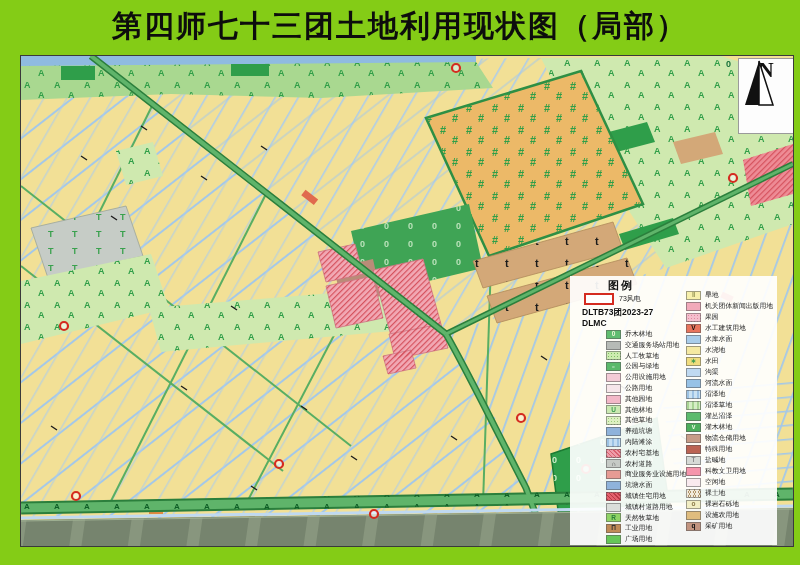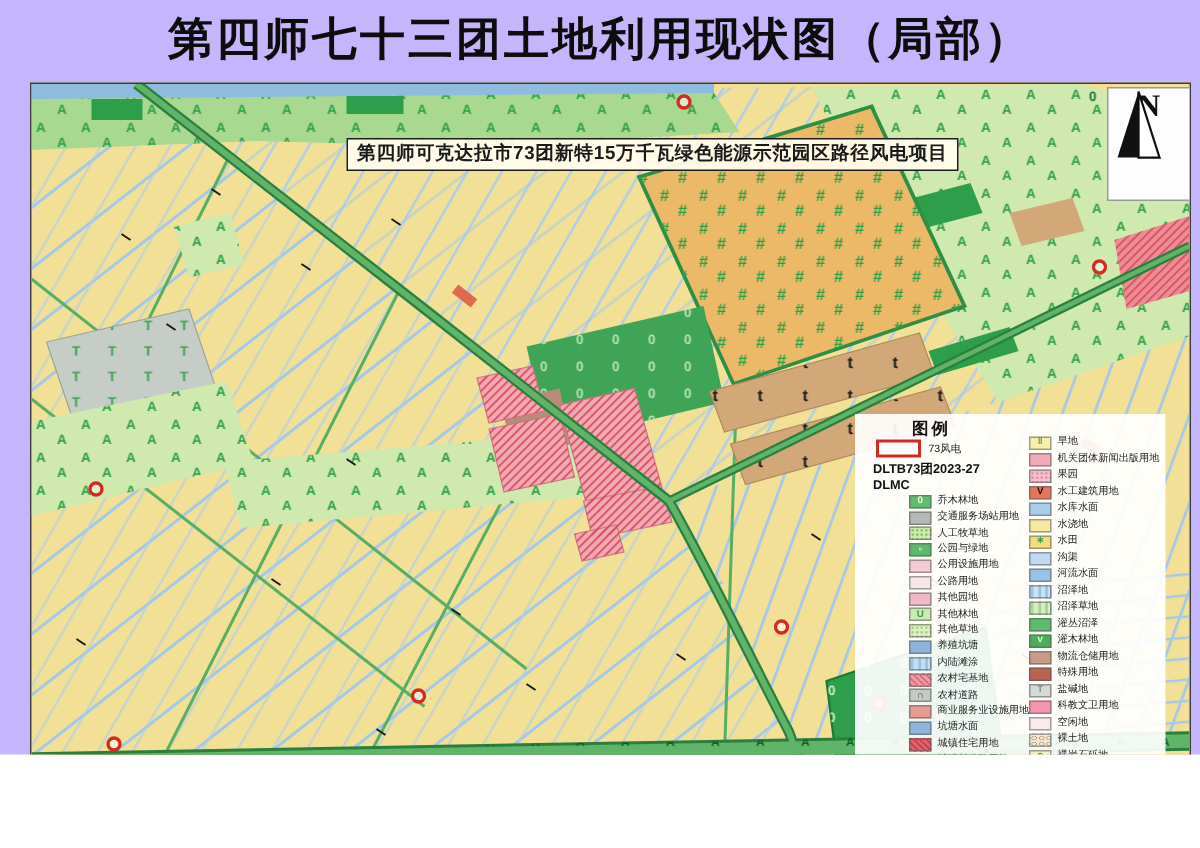--- a/index.html
+++ b/index.html
@@ -1,17 +1,17 @@
 <!DOCTYPE html>
 <html><head>
 <meta charset="utf-8">
 <style>
   html,body{margin:0;padding:0;}
   body{width:800px;height:565px;background:#ffffff;font-family:"Liberation Sans","DejaVu Sans",sans-serif;}
-  .page{position:relative;width:800px;height:503px;overflow:hidden;background:#c4b5fd;}
+  .page{position:relative;width:800px;height:565px;overflow:hidden;background:#84cc16;}
   .title{position:absolute;top:6px;left:0;width:100%;text-align:center;
          font-family:"Liberation Serif","DejaVu Serif",serif;
          font-size:30px;font-weight:bold;color:#0d0d0d;letter-spacing:2px;}
   .map{position:absolute;left:20px;top:55px;width:772px;height:490px;border:1px solid #3a3a3a;
        background:#F2E096;overflow:hidden;}
   .map svg{position:absolute;left:0;top:0;}
   .proj-label{position:absolute;left:210px;top:36px;background:rgba(255,252,235,0.96);
        border:1.5px solid #1c1c1c;padding:1px 6px 2px 6px;font-size:12.5px;font-weight:bold;
        color:#1a1a1a;white-space:nowrap;letter-spacing:0.5px;}
   .north{position:absolute;left:717px;top:2px;width:54px;height:74px;background:#fdfdfd;
@@ -231,21 +231,20 @@
           <circle cx="55" cy="440" r="4"></circle>
         <circle cx="258" cy="408" r="4"></circle>
           <circle cx="353" cy="458" r="4"></circle>
         <circle cx="500" cy="362" r="4"></circle>
           <circle cx="565" cy="413" r="4"></circle>
         <circle cx="712" cy="122" r="4"></circle>
           <circle cx="435" cy="12" r="4"></circle>
       </g>
     </svg>
 
-    <div class="proj-label">第四师可克达拉市73团新特15万千瓦绿色能源示范园区路径风电项目</div>
 
     <div class="north">
       <div class="n-letter">N</div>
       <svg width="40" height="48" viewBox="0 0 40 48">
         <polygon points="20,2 20,46 6,46" fill="#111"></polygon>
         <polygon points="20,2 20,46 34,46" fill="#fff" stroke="#111" stroke-width="1.5"></polygon>
       </svg>
     </div>
 
     <div class="legend">

